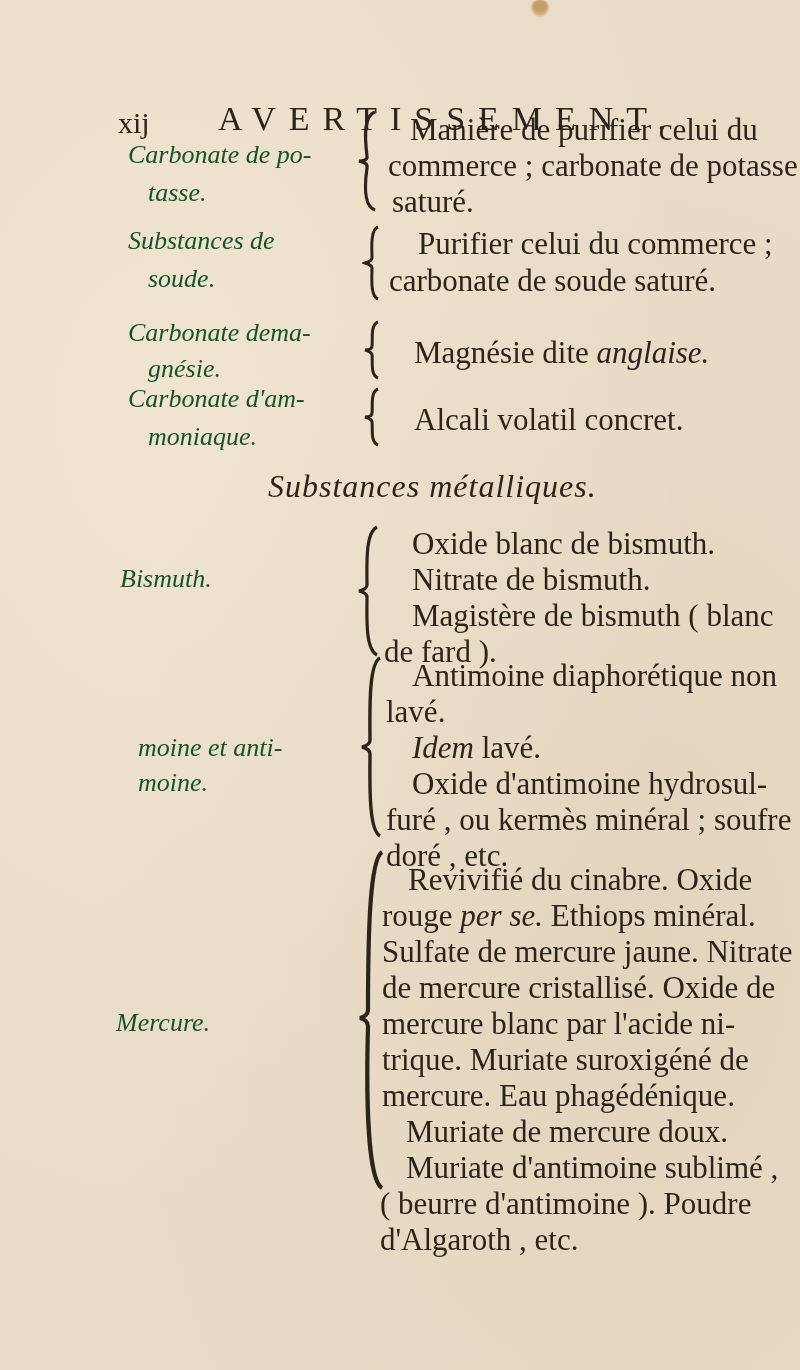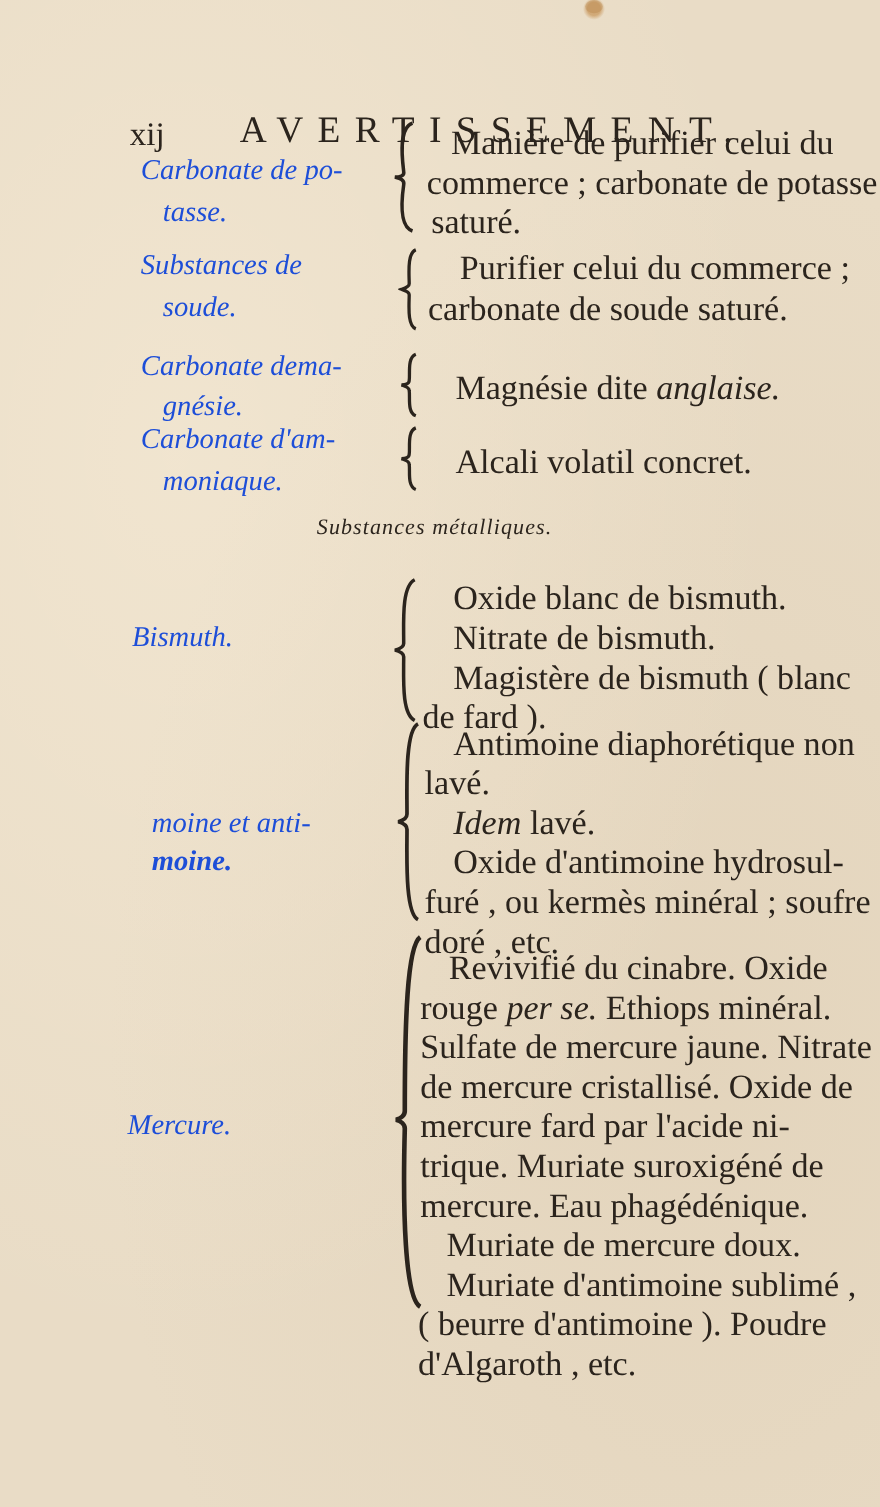--- a/index.html
+++ b/index.html
@@ -11,23 +11,23 @@
         radial-gradient(ellipse at 80% 70%, rgba(210,190,160,0.25), transparent 60%),
         radial-gradient(circle at 540px 8px, rgba(190,130,60,0.6) 0 6px, transparent 10px);
       position: relative;
       color: #2b241d;
       font-family: "Liberation Serif", "DejaVu Serif", serif;
     }
     .page { position: absolute; inset: 0; }
     .abs { position: absolute; white-space: nowrap; }
     .header-num { left: 118px; top: 106px; font-size: 30px; }
     .header-title { left: 218px; top: 100px; font-size: 34px; letter-spacing: 13px; }
-    .lab { font-style: italic; font-size: 26px; color: #1d4ed8; }
+    .lab { font-style: italic; font-size: 26px; color: #14532d; }
     .ent { font-size: 31px; color: #2b241d; }
-    .sect-title { left: 288px; top: 468px; font-style: italic; font-size: 20px; letter-spacing: 1px; }
+    .sect-title { left: 268px; top: 468px; font-style: italic; font-size: 32px; letter-spacing: 1px; }
     .brace { position: absolute; font-weight: 300; color: #2b241d; line-height: 1; transform-origin: top left; }
     .it { font-style: italic; }
     .stain { position: absolute; border-radius: 50%; background: rgba(180,130,70,0.35); }
   </style>
 </head>
 <body>
 
 <div class="page">
 
   <div class="stain" style="left:532px;top:0;width:16px;height:12px;"></div>
@@ -74,21 +74,21 @@
   <div class="abs lab" style="left:120px;top:564px;">Bismuth.</div>
   <svg class="brace" style="left:355px;top:525px;" width="26" height="132" viewBox="0 0 26 132">
     <path d="M22 2 C10 8 12 40 12 60 C12 63 8 65 4 66 C8 67 12 69 12 72 C12 92 10 124 22 130" stroke="#2b241d" stroke-width="3.2" fill="none"></path>
   </svg>
   <div class="abs ent" style="left:412px;top:562px;">Nitrate de bismuth.</div>
   <div class="abs ent" style="left:412px;top:526px;">Oxide blanc de bismuth.</div>
   <div class="abs ent" style="left:412px;top:598px;">Magistère de bismuth ( blanc</div>
   <div class="abs ent" style="left:384px;top:634px;">de fard ).</div>
 
   <div class="abs lab" style="left:138px;top:733px;">moine et anti-</div>
-  <div class="abs lab" style="left:138px;top:768px;font-weight:bold;">moine.</div>
+  <div class="abs lab" style="left:138px;top:768px;">moine.</div>
   <svg class="brace" style="left:358px;top:656px;" width="26" height="182" viewBox="0 0 26 182">
     <path d="M22 2 C10 8 12 60 12 84 C12 88 8 90 4 91 C8 92 12 94 12 98 C12 122 10 174 22 180" stroke="#2b241d" stroke-width="3.4" fill="none"></path>
   </svg>
   <div class="abs ent" style="left:412px;top:658px;">Antimoine diaphorétique non</div>
   <div class="abs ent" style="left:386px;top:694px;">lavé.</div>
   <div class="abs ent" style="left:412px;top:730px;">
     <span class="it">Idem</span>
     <span>lavé.</span>
   </div>
   <div class="abs ent" style="left:412px;top:766px;">Oxide d'antimoine hydrosul-</div>
@@ -100,21 +100,21 @@
     <path d="M26 2 C14 10 12 80 12 160 C12 164 8 167 4 168 C8 169 12 172 12 176 C10 250 12 330 26 338" stroke="#2b241d" stroke-width="4.2" fill="none"></path>
   </svg>
   <div class="abs ent" style="left:408px;top:862px;">Revivifié du cinabre. Oxide</div>
   <div class="abs ent" style="left:382px;top:898px;">
     <span>rouge</span>
     <span class="it">per se.</span>
     <span>Ethiops minéral.</span>
   </div>
   <div class="abs ent" style="left:382px;top:934px;">Sulfate de mercure jaune. Nitrate</div>
   <div class="abs ent" style="left:382px;top:970px;">de mercure cristallisé. Oxide de</div>
-  <div class="abs ent" style="left:382px;top:1006px;">mercure fard par l'acide ni-</div>
+  <div class="abs ent" style="left:382px;top:1006px;">mercure blanc par l'acide ni-</div>
   <div class="abs ent" style="left:382px;top:1042px;">trique. Muriate suroxigéné de</div>
   <div class="abs ent" style="left:382px;top:1078px;">mercure. Eau phagédénique.</div>
   <div class="abs ent" style="left:406px;top:1114px;">Muriate de mercure doux.</div>
   <div class="abs ent" style="left:406px;top:1150px;">Muriate d'antimoine sublimé ,</div>
   <div class="abs ent" style="left:380px;top:1186px;">( beurre d'antimoine ). Poudre</div>
   <div class="abs ent" style="left:380px;top:1222px;">d'Algaroth , etc.</div>
 
 </div>
 
 </body></html>

